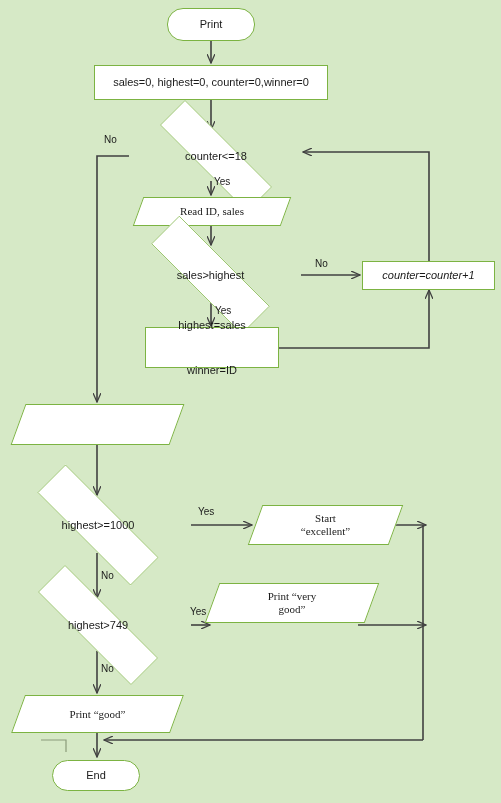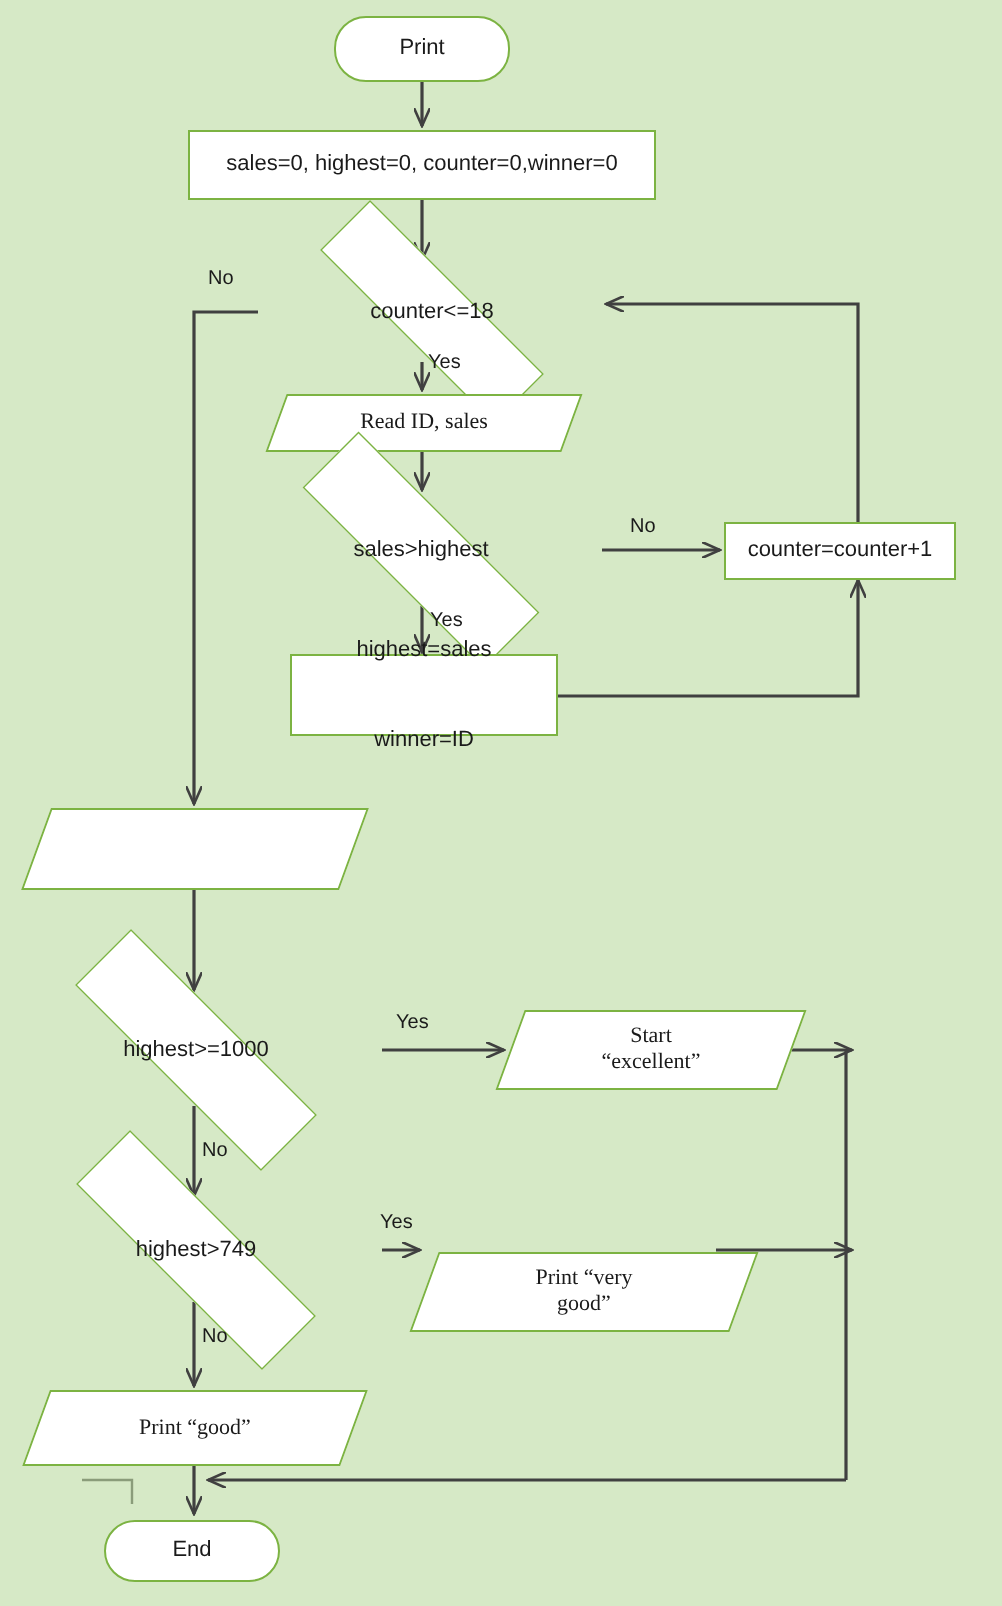--- a/index.html
+++ b/index.html
@@ -132,21 +132,21 @@
   <div class="node decision" style="left:120px;top:247px;width:181px;height:56px;">
     <span class="dshape"></span>
     <span class="dlabel">sales&gt;highest</span>
   </div>
 
   <div class="node process" style="left:145px;top:327px;width:134px;height:41px;flex-direction:column;gap:32px;">
     <span>highest=sales</span>
     <span>winner=ID</span>
   </div>
 
-  <div class="node process" style="left:362px;top:261px;width:116px;height:29px;">
+  <div class="node process" style="left:362px;top:261px;width:133px;height:29px;font-style:italic;">
     <span>counter=counter+1</span>
   </div>
 
   <div class="node io" style="left:18px;top:404px;width:159px;height:41px;">
     <span class="pshape"></span>
   </div>
 
   <div class="node decision" style="left:5px;top:497px;width:186px;height:56px;">
     <span class="dshape"></span>
     <span class="dlabel">highest&gt;=1000</span>
@@ -158,21 +158,21 @@
       <span>Start</span>
       <span>“excellent”</span>
     </span>
   </div>
 
   <div class="node decision" style="left:5px;top:598px;width:186px;height:54px;">
     <span class="dshape"></span>
     <span class="dlabel">highest&gt;749</span>
   </div>
 
-  <div class="node io" style="left:212px;top:626px;width:160px;height:40px;">
+  <div class="node io" style="left:212px;top:583px;width:160px;height:40px;">
     <span class="pshape"></span>
     <span class="plabel" style="display:flex;flex-direction:column;">
       <span>Print “very</span>
       <span>good”</span>
     </span>
   </div>
 
   <div class="node io" style="left:18px;top:695px;width:159px;height:38px;">
     <span class="pshape"></span>
     <span class="plabel">Print “good”</span>

